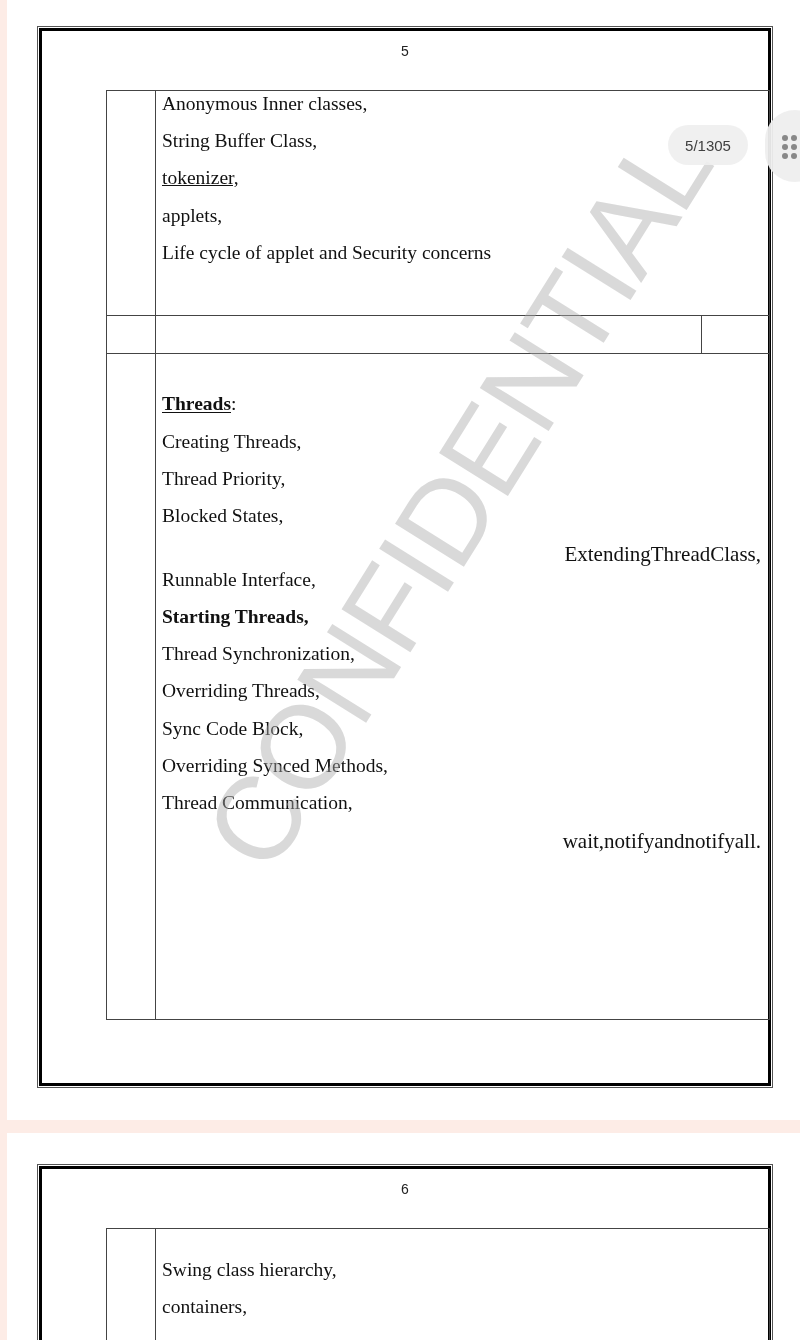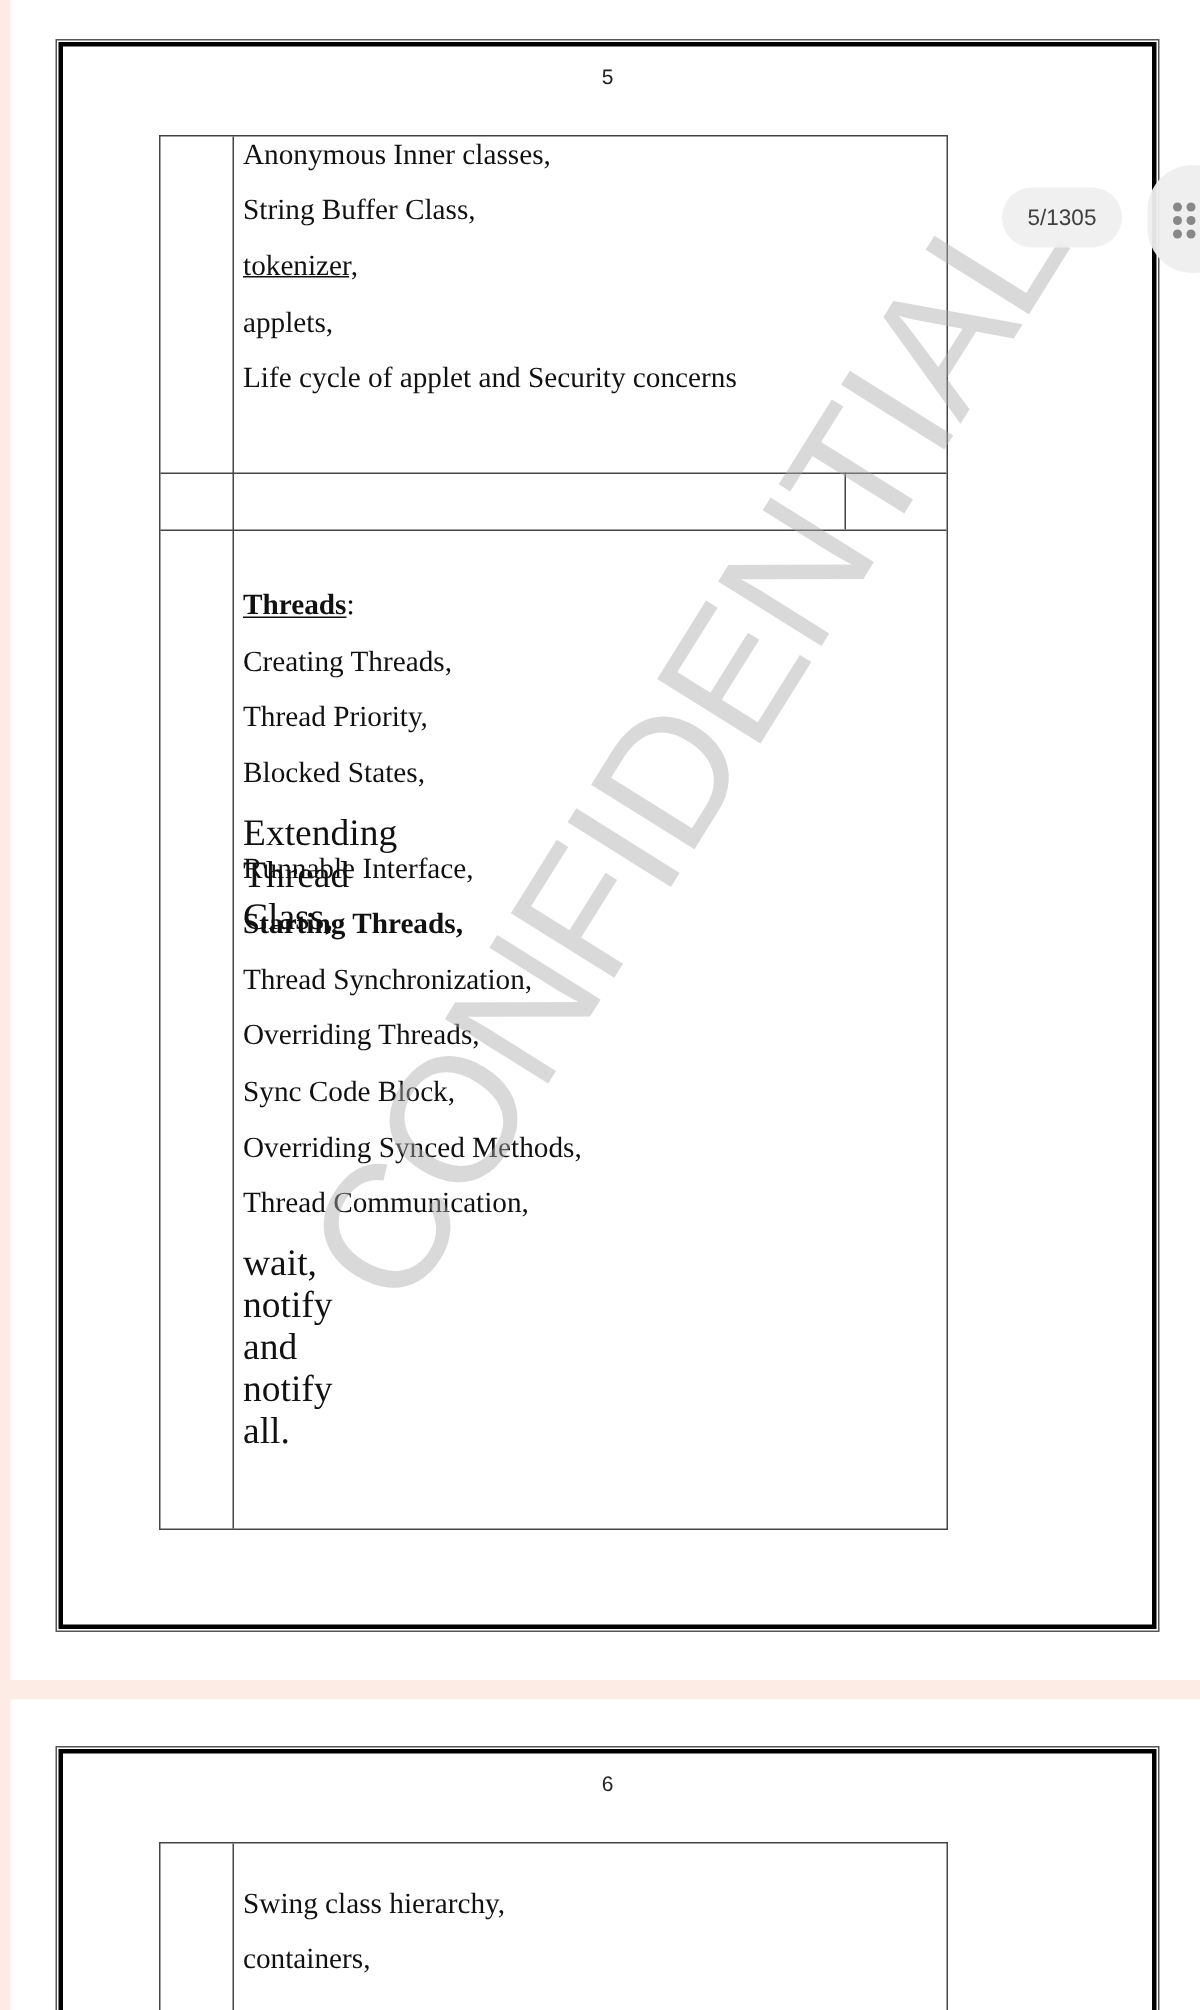--- a/index.html
+++ b/index.html
@@ -4,24 +4,24 @@
 <style>
   html, body { margin:0; padding:0; }
   body { width:800px; height:1340px; overflow:hidden; background:#fdece6; position:relative; font-family:"Liberation Serif", serif; }
   .page { position:absolute; left:7px; width:793px; background:#ffffff; }
   .page1 { top:0; height:1120px; }
   .page2 { top:1133px; height:220px; }
   .frame { position:absolute; left:32px; width:732px; border:3px solid #000; outline:1px solid #555; outline-offset:1px; box-sizing:border-box; }
   .page1 .frame { top:28px; height:1058px; }
   .page2 .frame { top:33px; height:300px; }
   .pnum { position:absolute; top:12px; left:0; right:0; text-align:center; font-family:"Liberation Sans", sans-serif; font-size:14px; color:#222; }
-  .tbl { position:absolute; left:64px; width:526px; border:1px solid #444; box-sizing:border-box; }
+  .tbl { position:absolute; left:64px; width:664px; border:1px solid #444; box-sizing:border-box; }
   .col { position:absolute; top:0; bottom:0; left:48px; border-left:1px solid #444; }
   .line { position:absolute; left:55px; font-size:19.5px; color:#111; white-space:nowrap; }
-  .just { position:absolute; left:55px; right:8px; font-size:25px; color:#111; display:flex; justify-content:flex-end;flex-direction:column; }
+  .just { position:absolute; left:55px; right:8px; font-size:21px; color:#111; display:flex; justify-content:flex-end; }
   .hr { position:absolute; left:0; right:0; border-top:1px solid #444; }
   .sec { position:absolute; left:48px; right:67px; text-align:center; font-weight:bold; font-size:19.5px; color:#111; }
   .secright { position:absolute; right:67px; border-left:1px solid #444; }
   .watermark { position:absolute; left:90px; top:500px; font-family:"Liberation Sans", sans-serif; font-size:118px; color:rgba(170,170,170,0.45); transform:rotate(-58deg); transform-origin:0 0; letter-spacing:-2px; white-space:nowrap; pointer-events:none; top:820px; left:170px; }
   .badge { position:absolute; left:668px; top:125px; width:80px; height:40px; border-radius:20px; background:rgba(238,238,238,0.9); font-family:"Liberation Sans", sans-serif; font-size:15px; color:#404040; display:flex; align-items:center; justify-content:center; }
   .handle { position:absolute; left:765px; top:110px; width:60px; height:72px; border-radius:36px; background:rgba(238,238,238,0.95); }
   .dots { position:absolute; left:17px; top:25px; width:14px; display:grid; grid-template-columns:6px 6px; gap:3px; }
   .dots span { width:6px; height:6px; border-radius:3px; background:#888; display:block; }
   u { text-underline-offset:2px; }
 </style>

